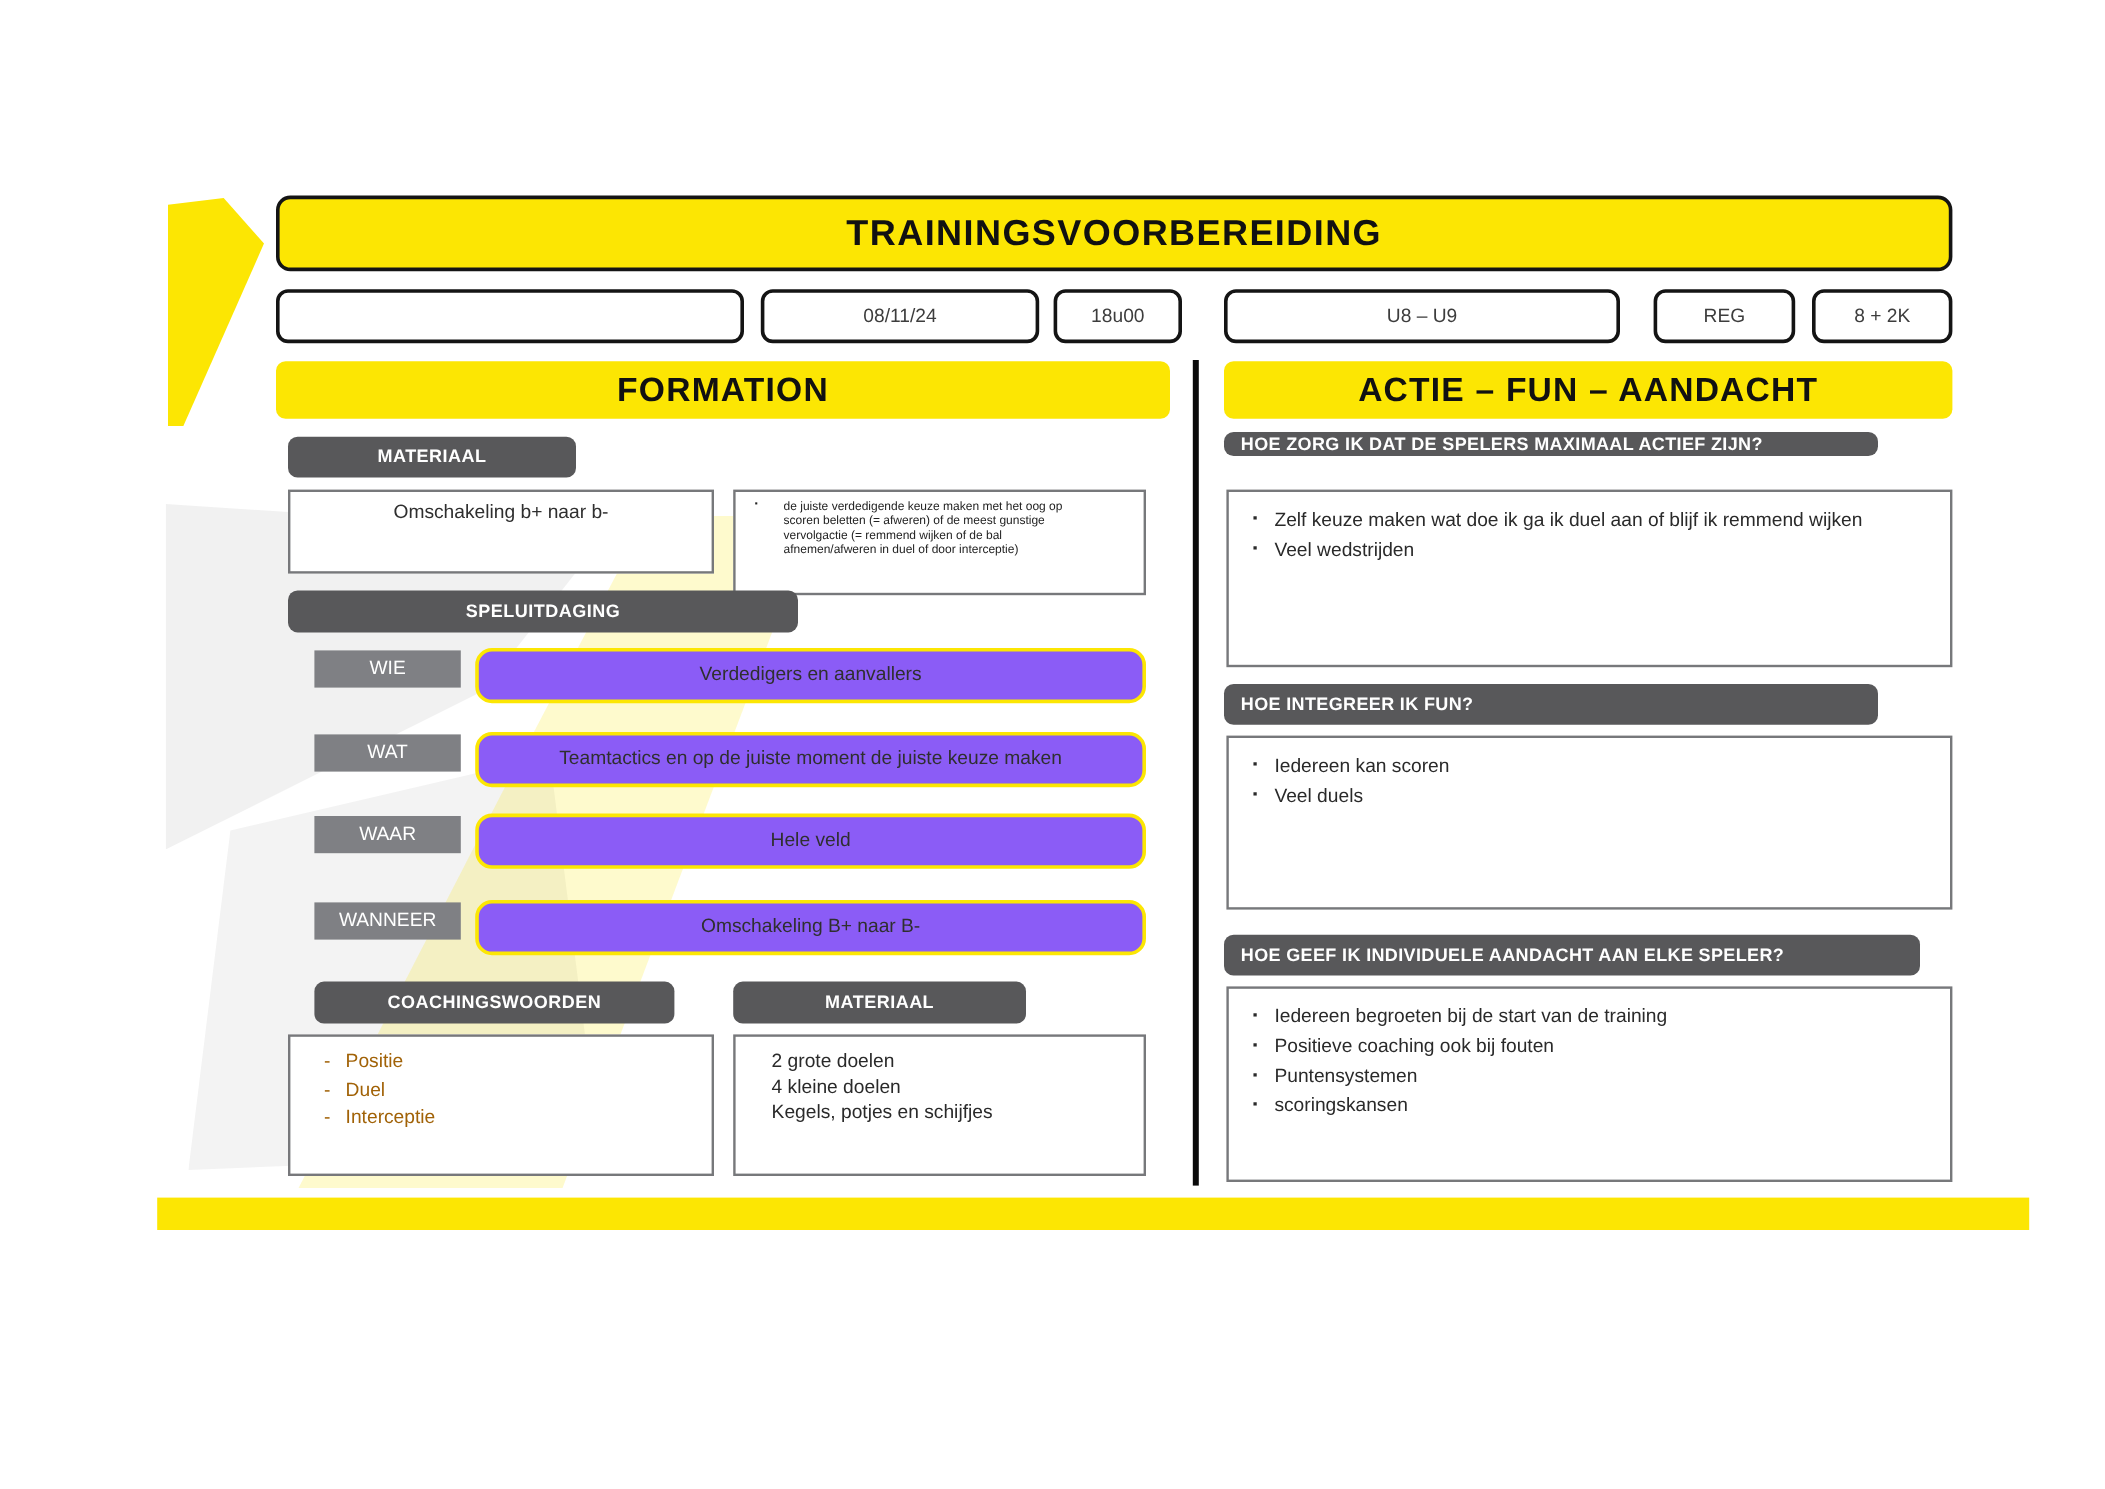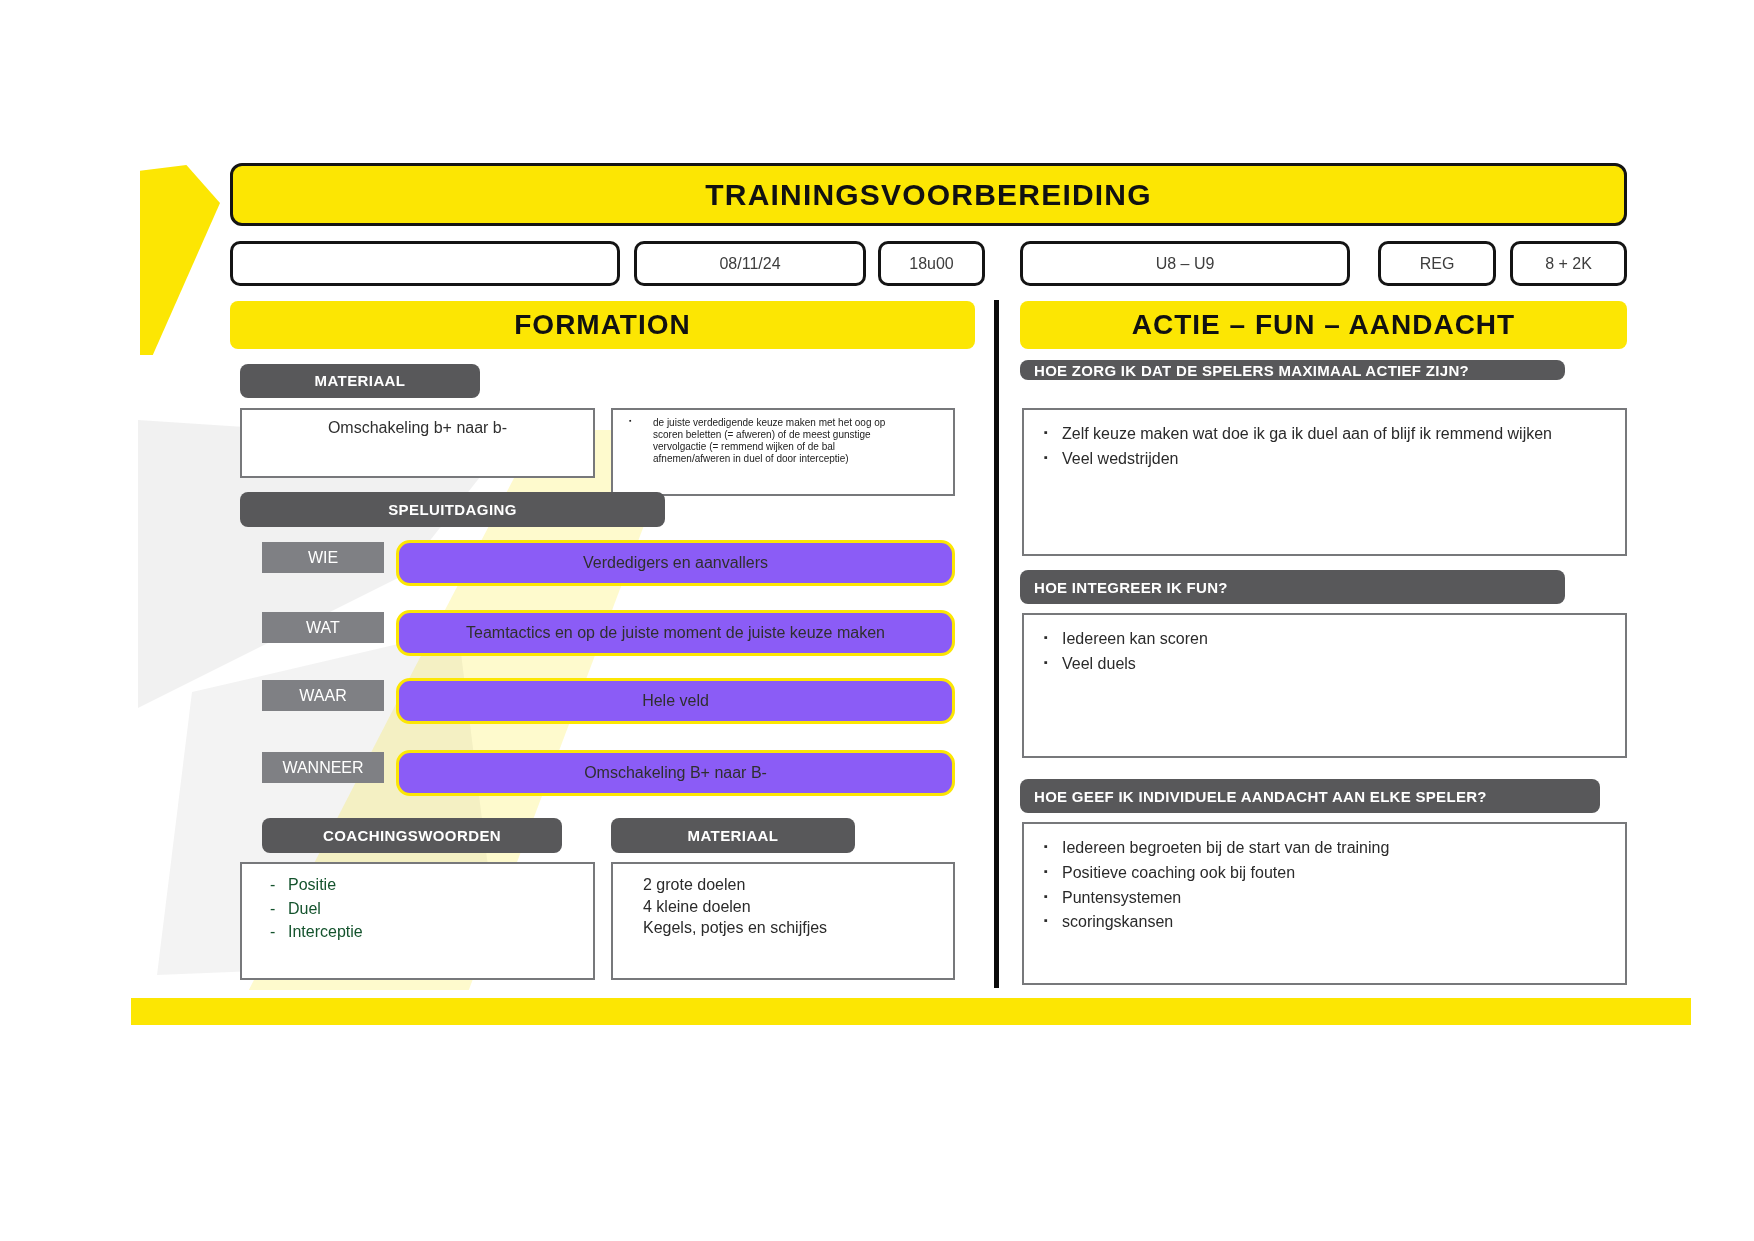--- a/index.html
+++ b/index.html
@@ -84,21 +84,21 @@
              line-height:1.3; color:#2a2a2a; }
   ul.sq li::before { content:'▪'; position:absolute; left:8px; top:1px; font-size:11px; color:#2a2a2a; }
 
   ul.sq-small { list-style:none; margin:0; padding:7px 8px 0 6px; }
   ul.sq-small li { position:relative; padding-left:34px; width:262px; font-size:10px;
                    line-height:1.2; color:#222; }
   ul.sq-small li::before { content:'▪'; position:absolute; left:10px; top:0; font-size:7px; }
 
   ul.dash { list-style:none; margin:0; padding:10px 10px 0 22px; }
   ul.dash li { position:relative; padding-left:24px; margin-bottom:2px; font-size:16px;
-               line-height:1.35; color:#14532d; }
+               line-height:1.35; color:#a16207; }
   ul.dash li::before { content:'-'; position:absolute; left:6px; top:0; }
 
   .plain-lines { padding:10px 14px 0 30px; font-size:16px; line-height:1.35; color:#2a2a2a; }
 
   .divider { left:994px; top:300px; width:5px; height:688px; background:#0a0a0a; }
 </style>
 </head>
 <body>
 
 <div id="canvas">

